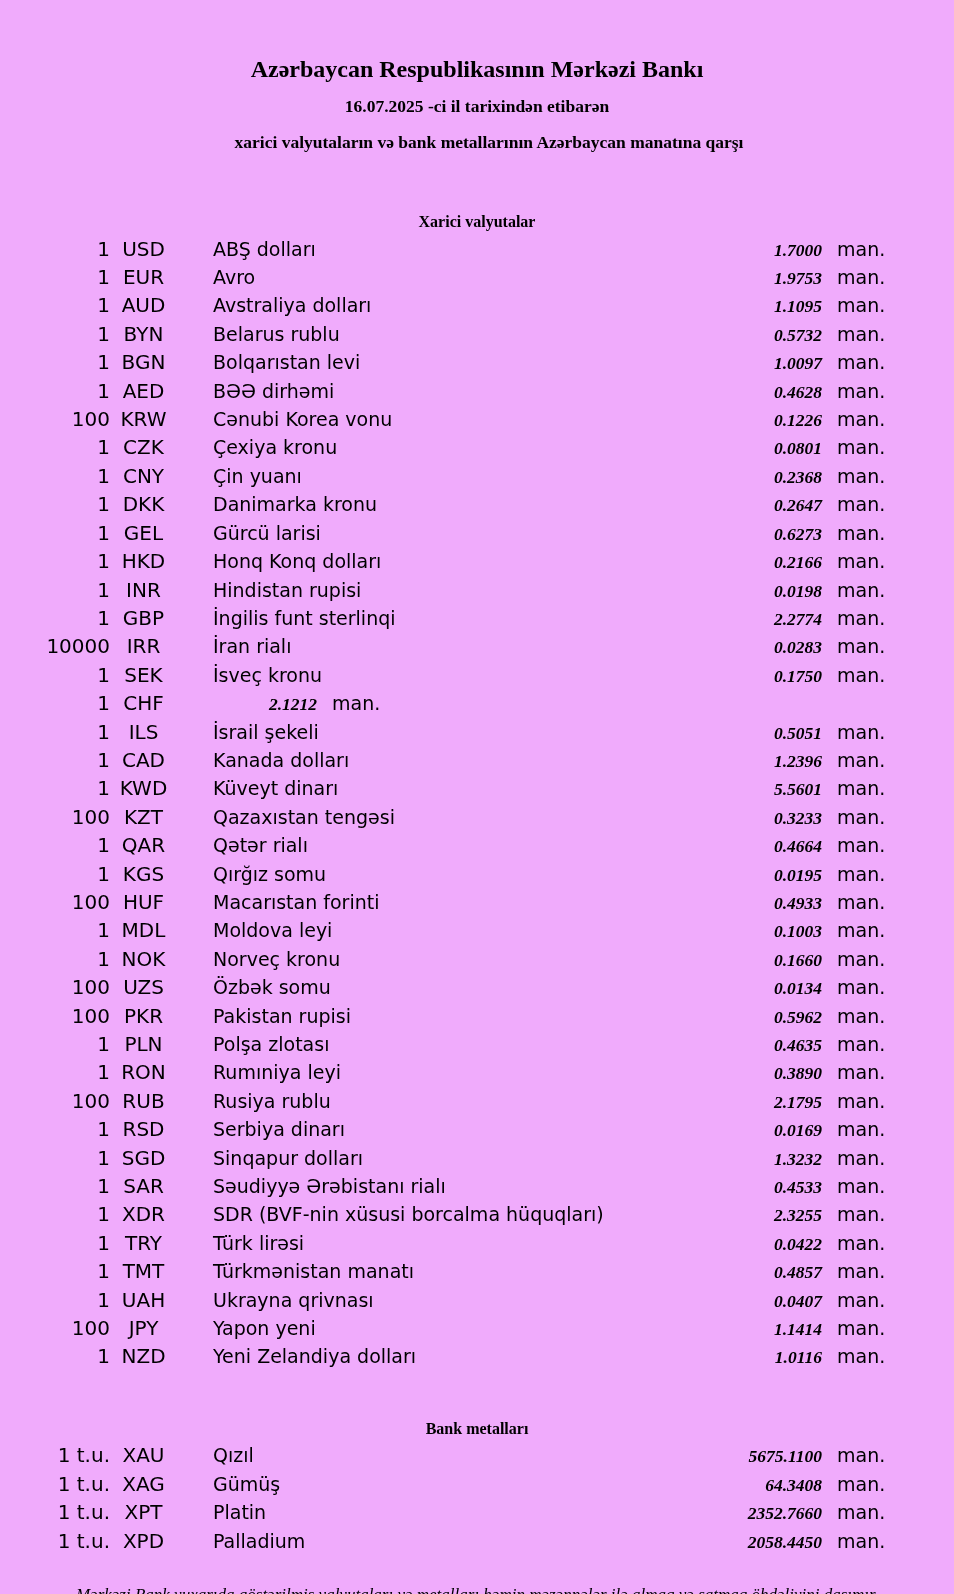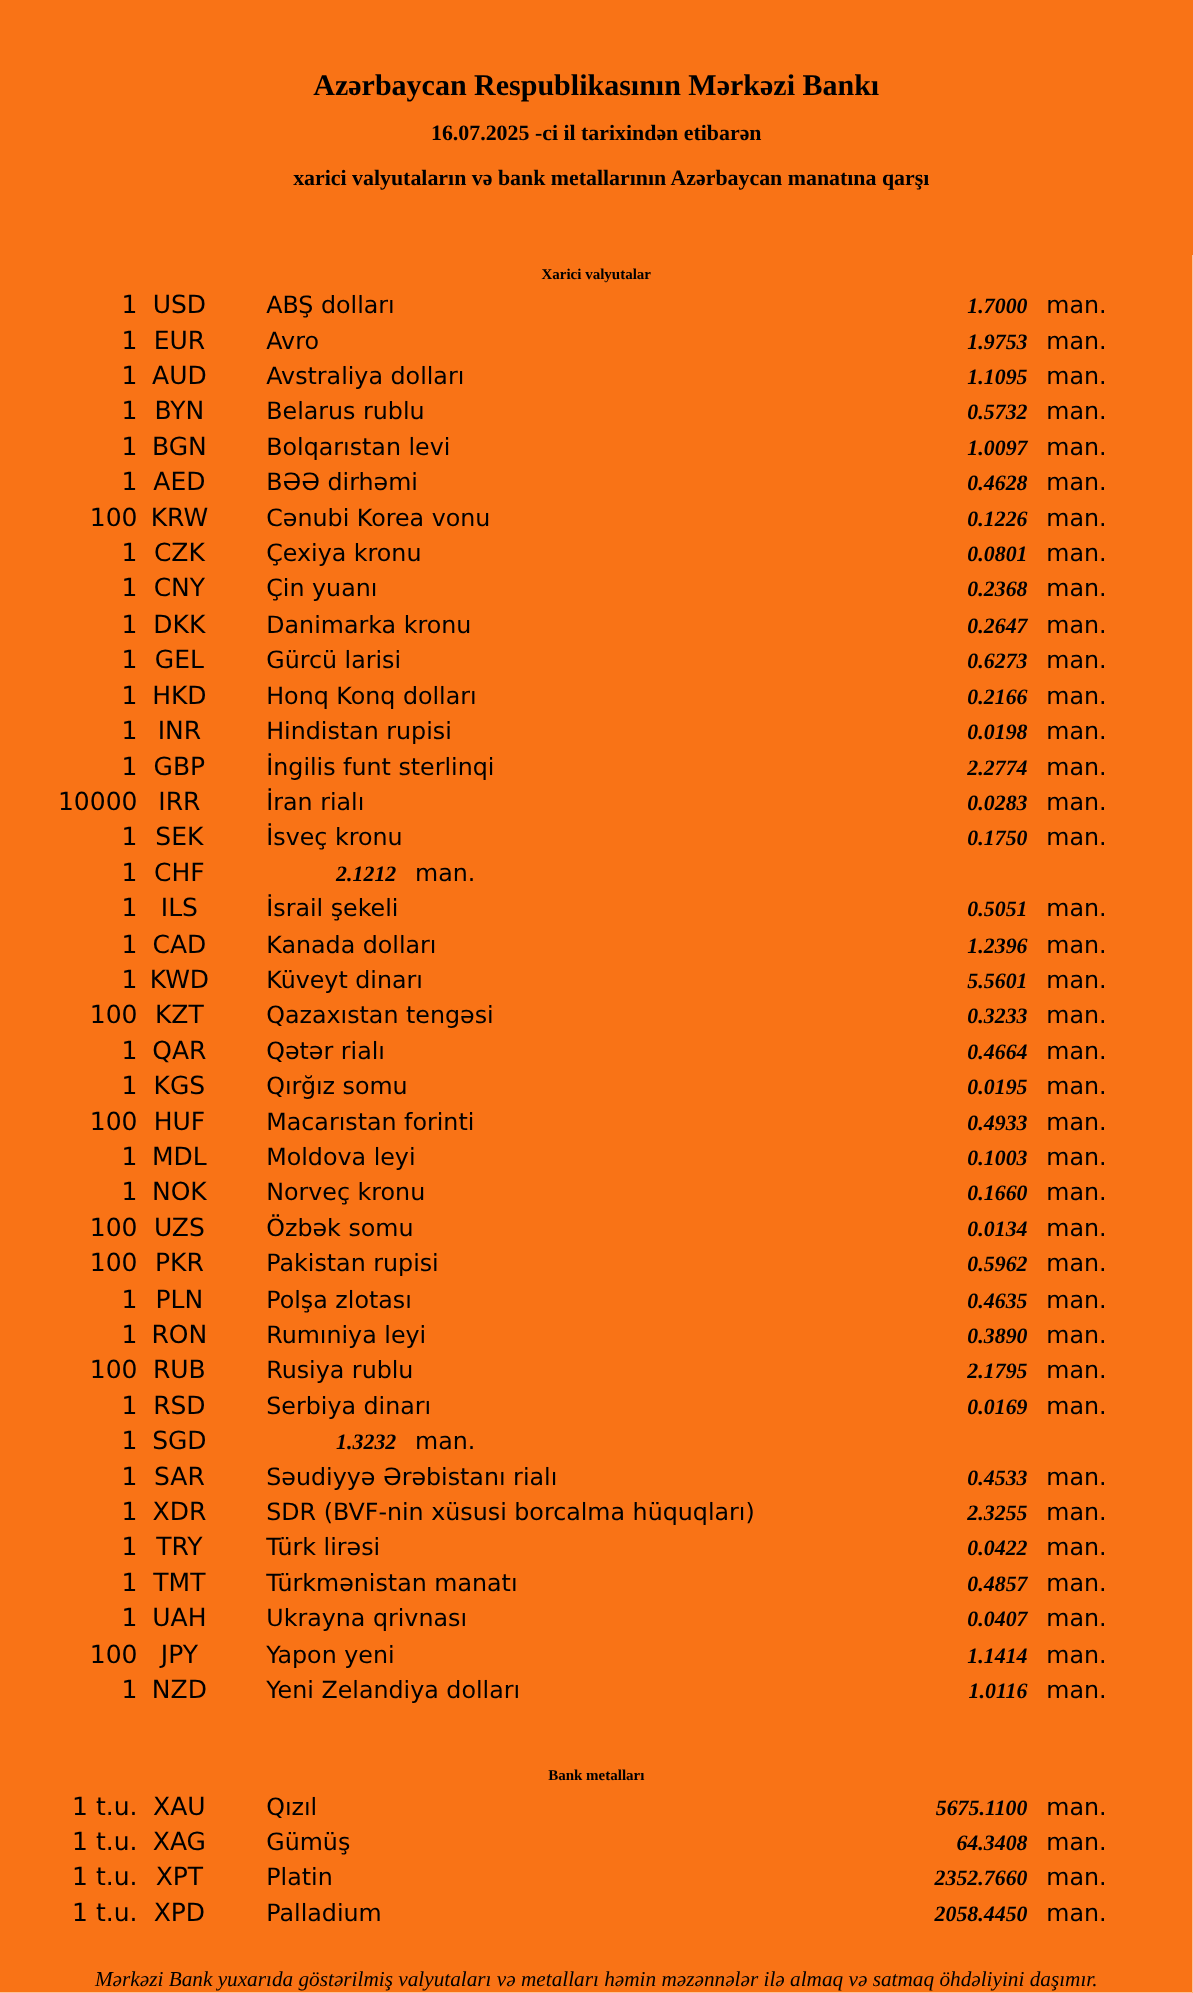--- a/index.html
+++ b/index.html
@@ -1,20 +1,20 @@
 <!DOCTYPE html>
 <html><head>
 <meta charset="utf-8">
 <style>
   html, body { margin: 0; padding: 0; background: #ffffff; }
   .page {
     width: 954px;
     height: 1594px;
     margin: 0 auto;
-    background: #f97316;
+    background: #f0abfc;
     color: #000000;
     font-family: "DejaVu Sans", sans-serif;
     overflow: hidden;
     position: relative;
   }
   .title {
     font-family: "Liberation Serif", serif;
     font-weight: bold;
     font-size: 24px;
     line-height: 1.2;
@@ -35,21 +35,21 @@
     font-weight: bold;
     font-size: 17.5px;
     line-height: 1.35;
     text-align: center;
     margin-top: 13px;
     padding-left: 24px;
   }
   .section-title {
     font-family: "Liberation Serif", serif;
     font-weight: bold;
-    font-size: 12px;
+    font-size: 16px;
     line-height: 1.35;
     text-align: center;
     margin-top: 56px;
   }
   .section-title.metals { margin-top: 46px; }
   .rows { margin-top: 3px; }
   .row {
     display: flex;
     align-items: baseline;
     line-height: 27.4px;
@@ -342,20 +342,21 @@
     <span class="qty">1</span>
     <span class="code">RSD</span>
     <span class="name">Serbiya dinarı</span>
     <span class="rate">0.0169</span>
     <span class="man">man.</span>
   </div>
 
   <div class="row">
     <span class="qty">1</span>
     <span class="code">SGD</span>
+    <span class="name">Sinqapur dolları</span>
     <span class="rate">1.3232</span>
     <span class="man">man.</span>
   </div>
 
   <div class="row">
     <span class="qty">1</span>
     <span class="code">SAR</span>
     <span class="name">Səudiyyə Ərəbistanı rialı</span>
     <span class="rate">0.4533</span>
     <span class="man">man.</span>

